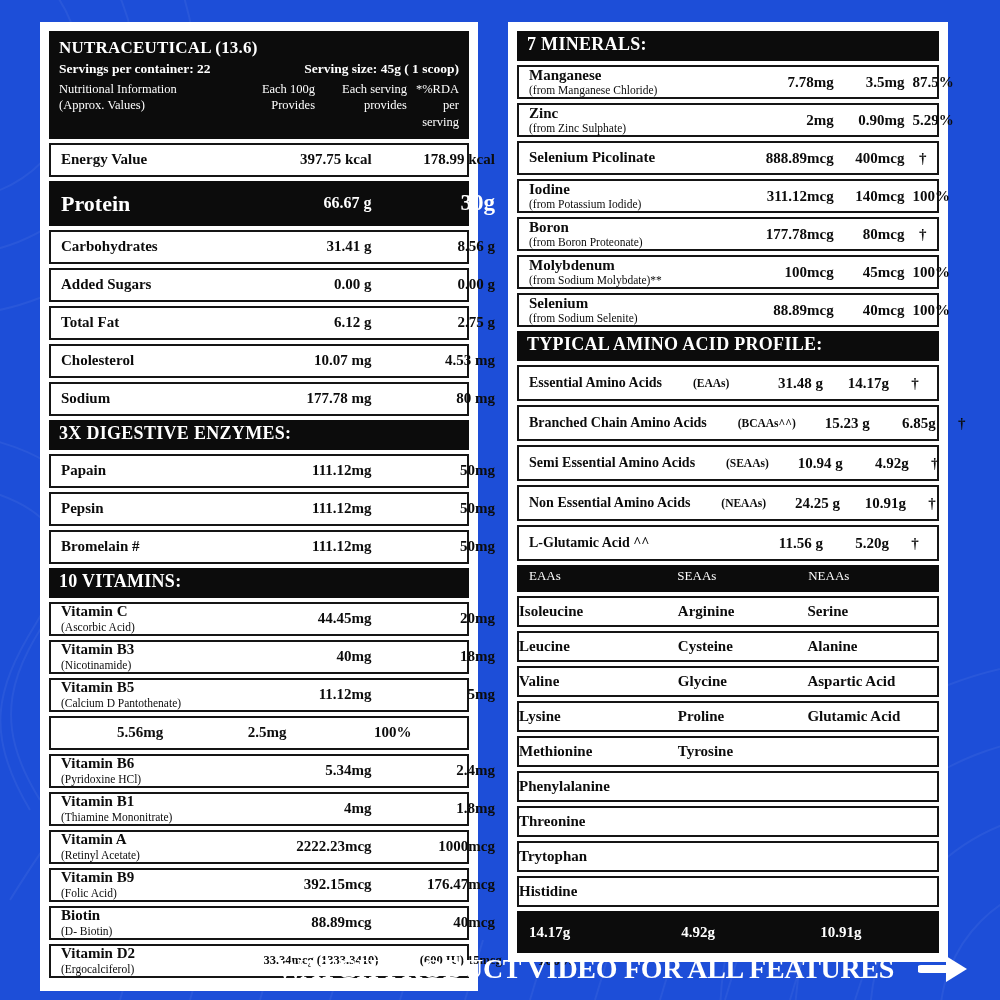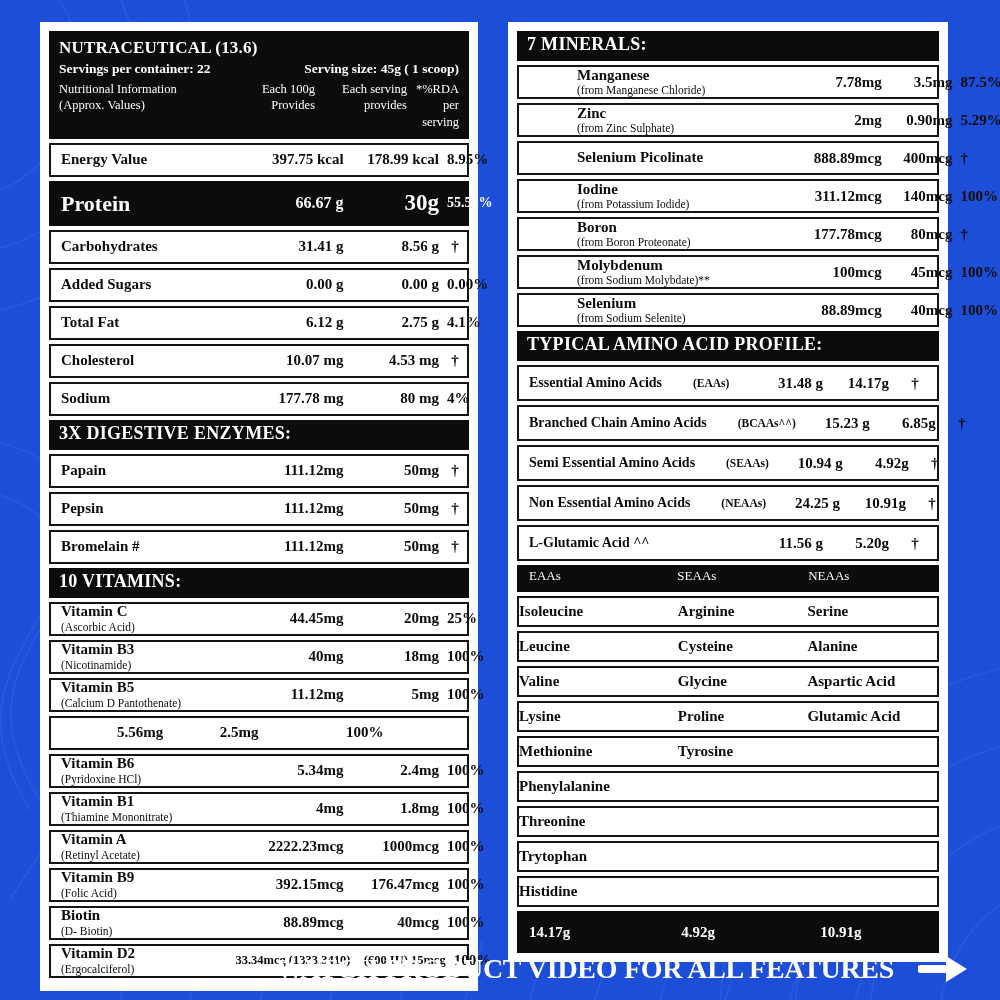--- a/index.html
+++ b/index.html
@@ -22,33 +22,33 @@
   .ch-rda{flex:1;text-align:right;}
   .row{display:flex;align-items:center;background:#fff;border:2px solid #151515;
        box-sizing:border-box;margin-bottom:4px;}
   .cell{font-weight:700;font-size:15px;padding:0 4px;white-space:nowrap;}
   .cell.sm{font-size:12.5px;}
   .lbl{padding-left:10px;line-height:1.05;}
   .l1{font-size:15px;font-weight:700;}
   .l2{font-size:11.5px;font-weight:400;margin-top:1px;}
   .note{font-size:11.5px;font-weight:600;padding-left:28px;}
   
-  .t-left .row{min-height:34px;}
+  .t-left .row{min-height:34px;gap:28px;}
   .t-left .lbl{flex:0 0 40%;}
   .t-left .v0{flex:0 0 26%;text-align:right;}
   .t-left .v1{flex:0 0 21%;text-align:right;}
   .t-left .v2{flex:1;text-align:center;}
   .row.hl{background:#0c0c0c;border-color:#0c0c0c;color:#fff;min-height:45px;}
   .row.hl .l1{font-size:22px;}
   .row.hl .v0{font-size:16px;}
   .row.hl .v1{font-size:23px;}
   .row.hl .v2{font-size:14px;}
   
   .t-min .row{min-height:34px;}
-  .t-min .lbl{flex:0 0 49%;margin-left:48px;}
+  .t-min .lbl{flex:0 0 49%;}
   .t-min .v0{flex:0 0 22%;text-align:right;}
   .t-min .v1{flex:0 0 15%;text-align:right;}
   .t-min .v2{flex:1;text-align:center;}
   
   .t-ap .row{min-height:36px;}
   .t-ap .lbl{flex:1;}
   .t-ap .l1{font-size:14px;}
   .t-ap .v0{flex:0 0 66px;text-align:right;}
   .t-ap .v1{flex:0 0 58px;text-align:right;}
   .t-ap .v2{flex:0 0 36px;text-align:center;}

